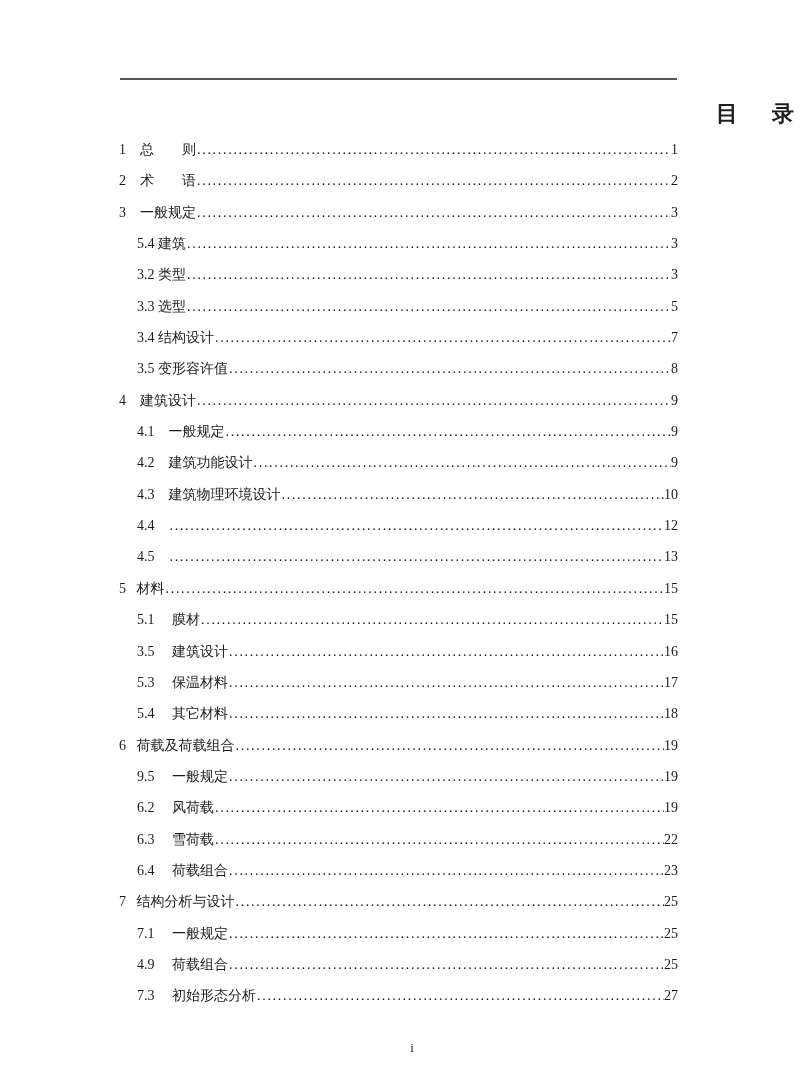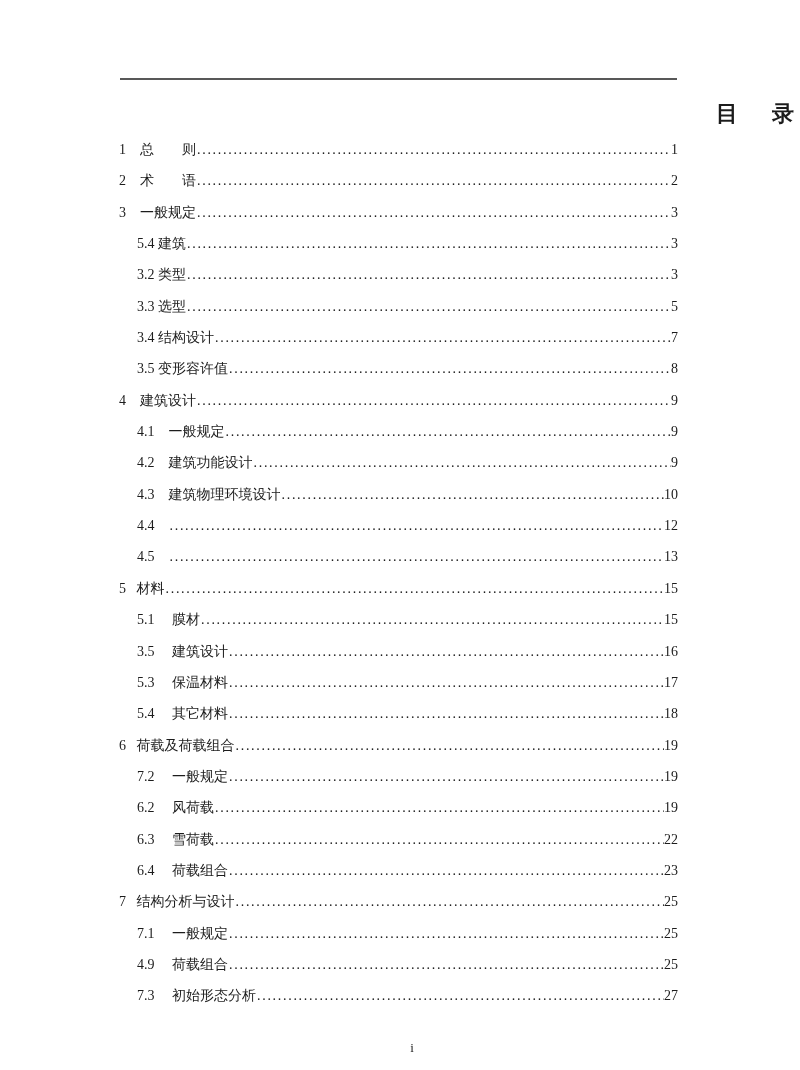--- a/index.html
+++ b/index.html
@@ -192,21 +192,21 @@
     <span class="toc-page">18</span>
   </div>
     <div class="toc-row level-1">
     <span class="toc-num">6</span>
     <span class="toc-gap">   </span>
     <span class="toc-title">荷载及荷载组合</span>
     <span class="toc-dots">............................................................................................................................................................................................................................</span>
     <span class="toc-page">19</span>
   </div>
     <div class="toc-row level-2">
-    <span class="toc-num">7.2</span>
+    <span class="toc-num">9.5</span>
     <span class="toc-gap">　 </span>
     <span class="toc-title">一般规定</span>
     <span class="toc-dots">............................................................................................................................................................................................................................</span>
     <span class="toc-page">19</span>
   </div>
     <div class="toc-row level-2">
     <span class="toc-num">6.2</span>
     <span class="toc-gap">　 </span>
     <span class="toc-title">风荷载</span>
     <span class="toc-dots">............................................................................................................................................................................................................................</span>

